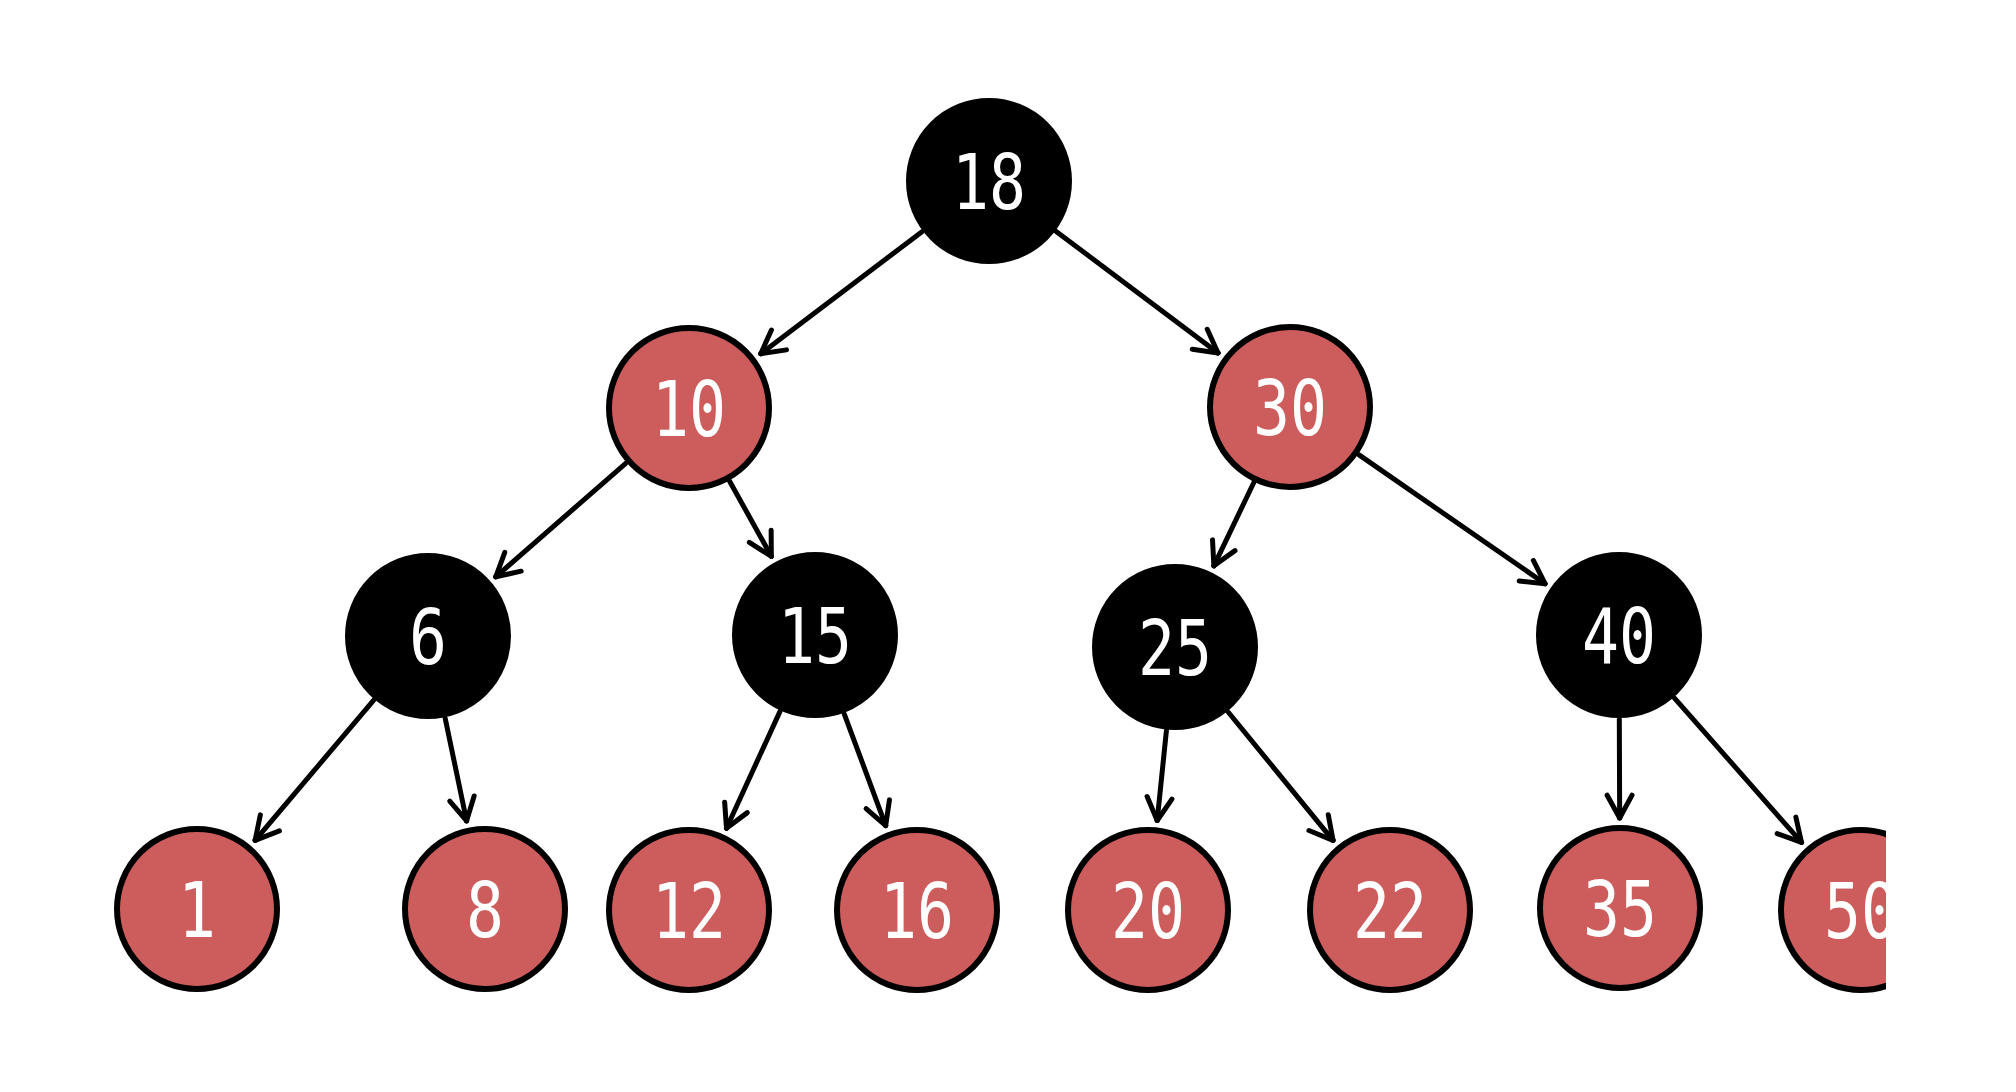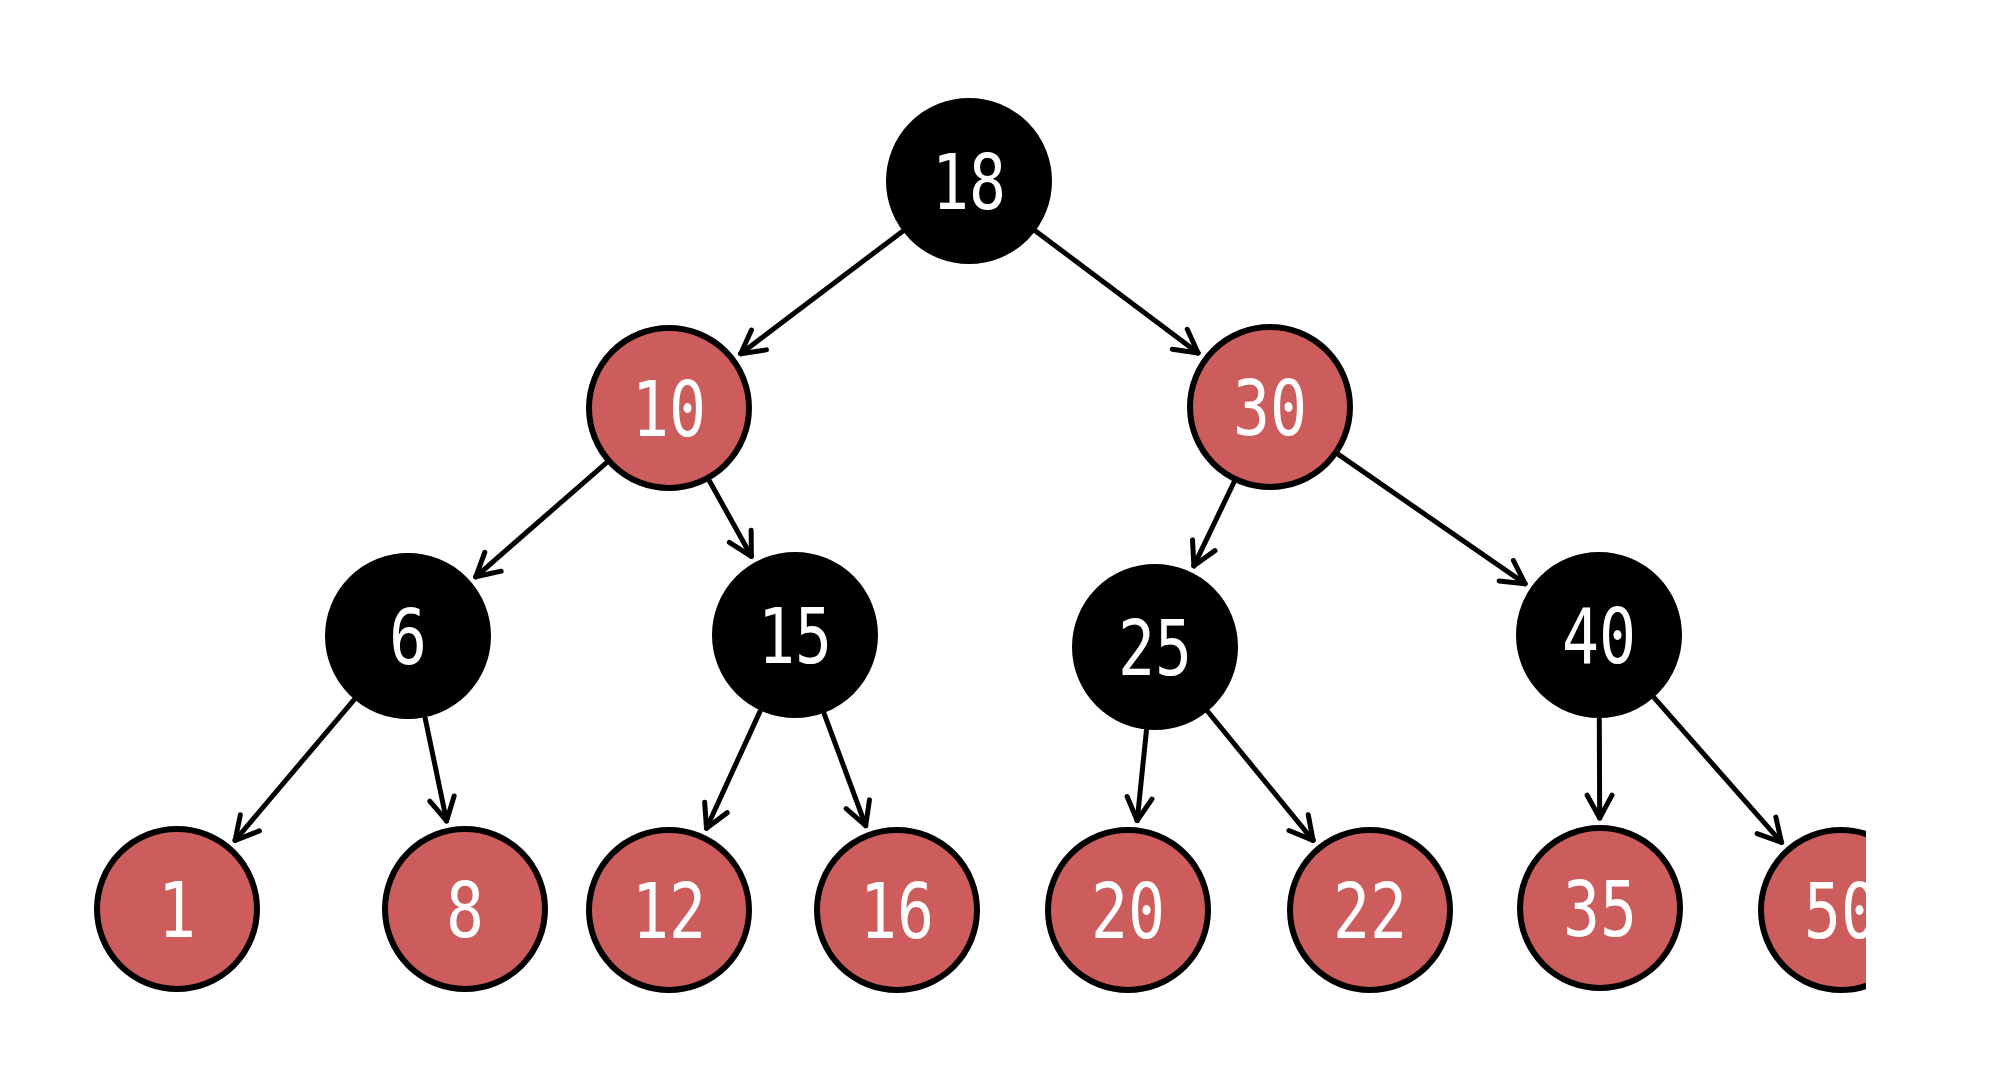--- a/index.html
+++ b/index.html
@@ -6,20 +6,21 @@
     margin: 0;
     padding: 0;
     background: #ffffff;
   }
   .canvas-wrap {
     position: relative;
     width: 1866px;
     height: 1092px;
     background: #ffffff;
     overflow: hidden;
+    margin-left: 20px;
   }
   svg {
     display: block;
   }
   .node-label {
     font-family: "DejaVu Sans Mono", "Liberation Mono", monospace;
     font-weight: 500;
   }
 </style>
 </head>

